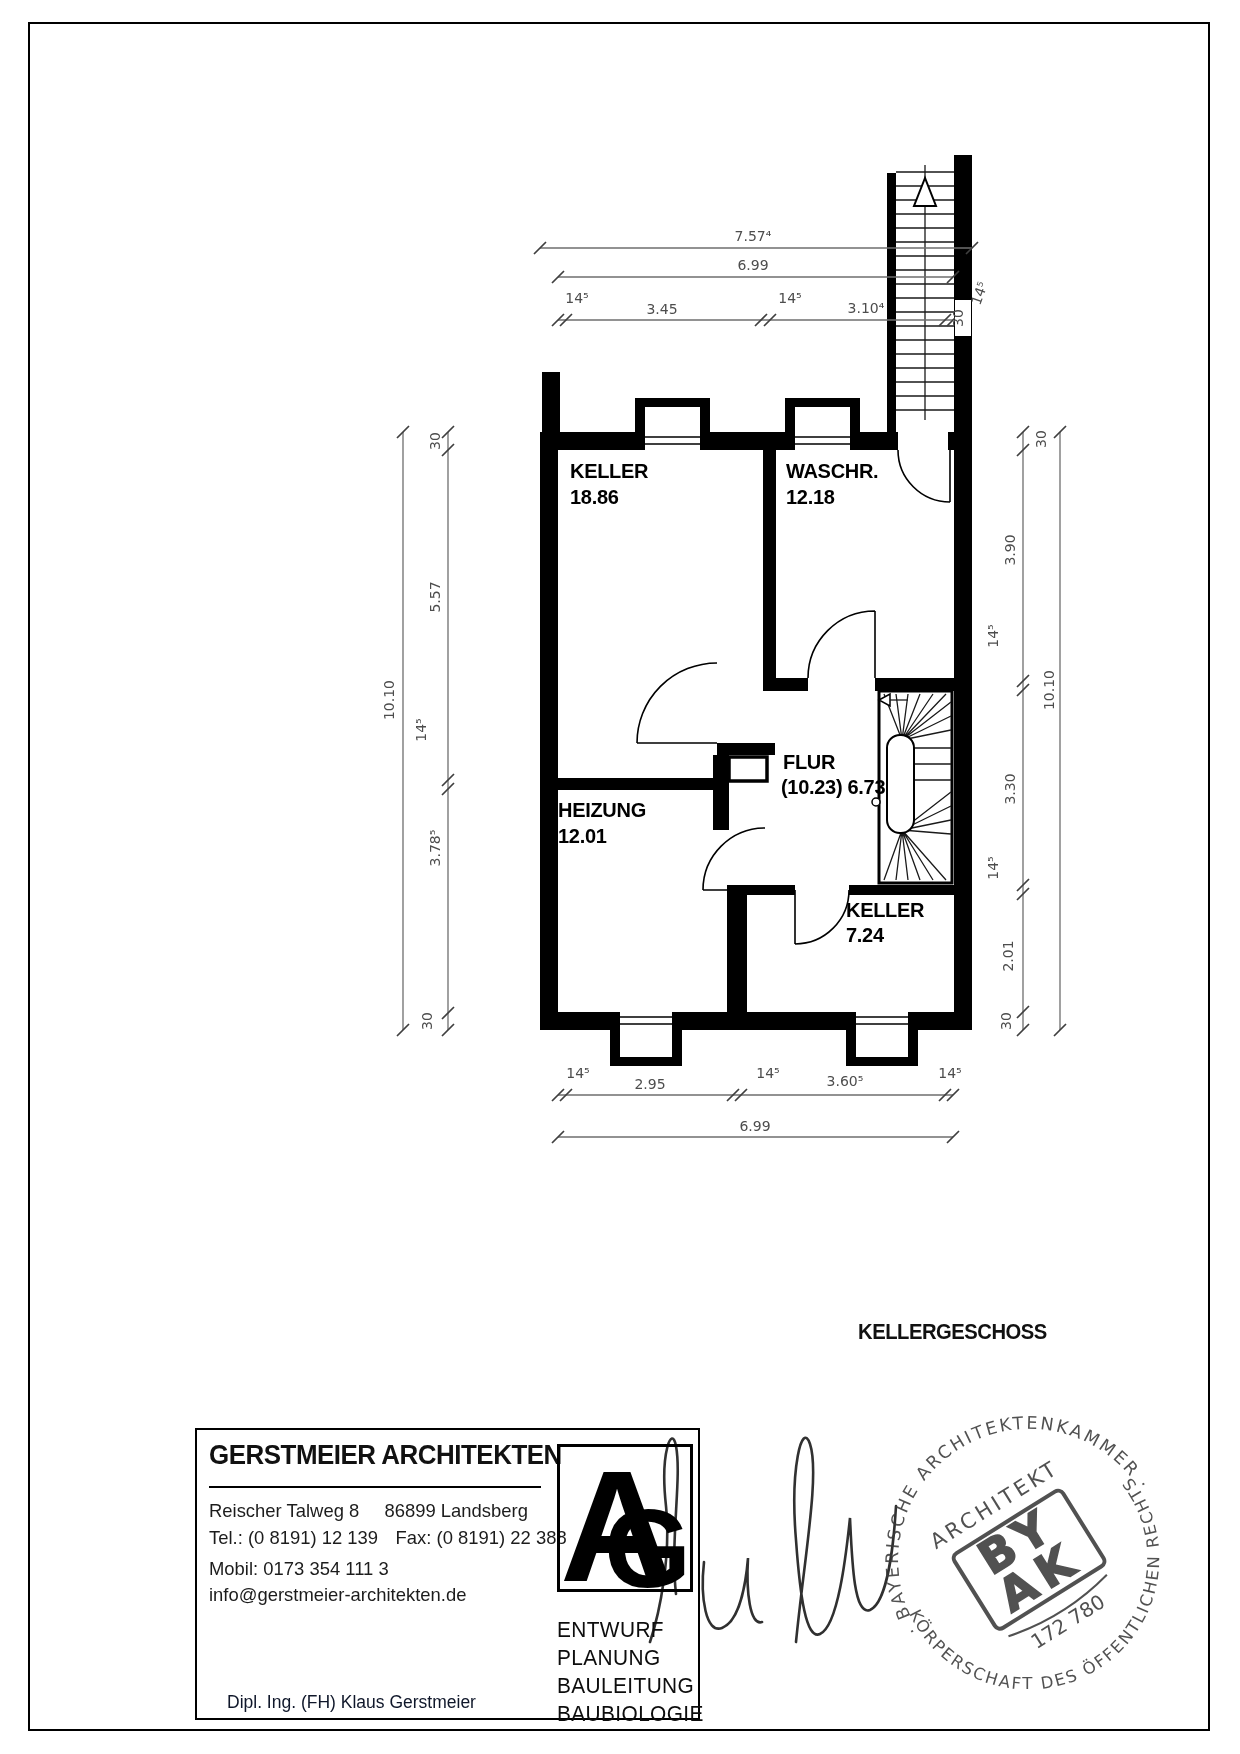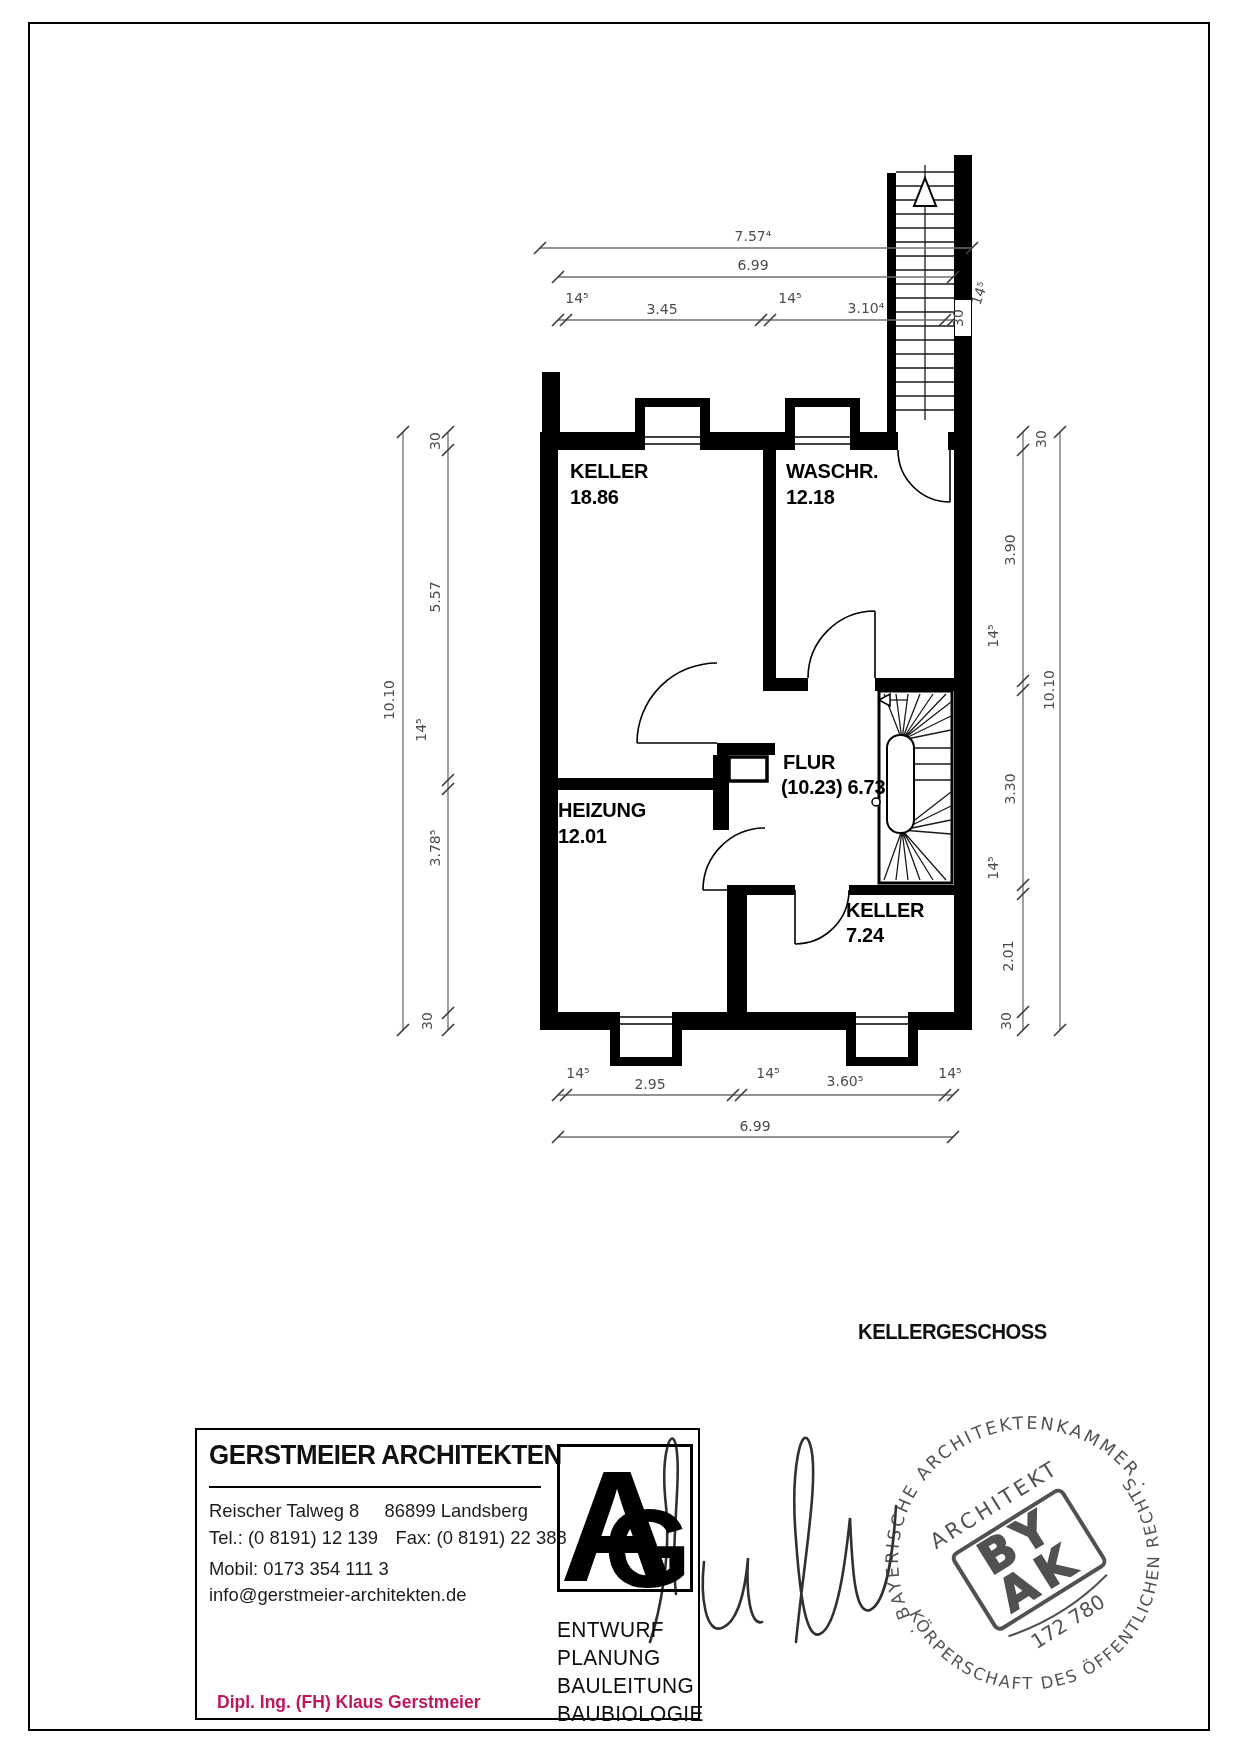--- a/index.html
+++ b/index.html
@@ -23,21 +23,21 @@
   .tb-firm{position:absolute;left:12px;top:10px;font-size:27px;font-weight:bold;letter-spacing:-0.5px;
            transform:scaleX(.96);transform-origin:left;white-space:nowrap;}
   .tb-rule{position:absolute;left:12px;top:56px;width:332px;height:2px;background:#000;}
   .tb-line{position:absolute;left:12px;font-size:19px;color:#1c1c1c;white-space:nowrap;
            transform:scaleX(.97);transform-origin:left;}
   .gap1{display:inline-block;width:26px;}
   .gap2{display:inline-block;width:18px;}
   .logo-box{position:absolute;left:360px;top:14px;width:136px;height:148px;border:3px solid #000;box-sizing:border-box;}
   .services{position:absolute;left:360px;top:186px;font-size:21.5px;line-height:28px;letter-spacing:.4px;
             color:#0d0d0d;transform:scaleX(.97);transform-origin:left;}
-  .tb-person{position:absolute;left:20px;top:262px;font-size:17.5px;color:#be185d;font-weight:bold;}
+  .tb-person{position:absolute;left:30px;top:262px;font-size:17.5px;color:#0f172a;}
   .stampt{font-family:"DejaVu Sans",sans-serif;fill:#3a3a3a;}
 </style>
 </head>
 <body>
 
 <div class="page">
   <div class="page-border"></div>
 
   <svg width="1240" height="1754" viewBox="0 0 1240 1754" style="position:absolute;left:0;top:0;">
 

